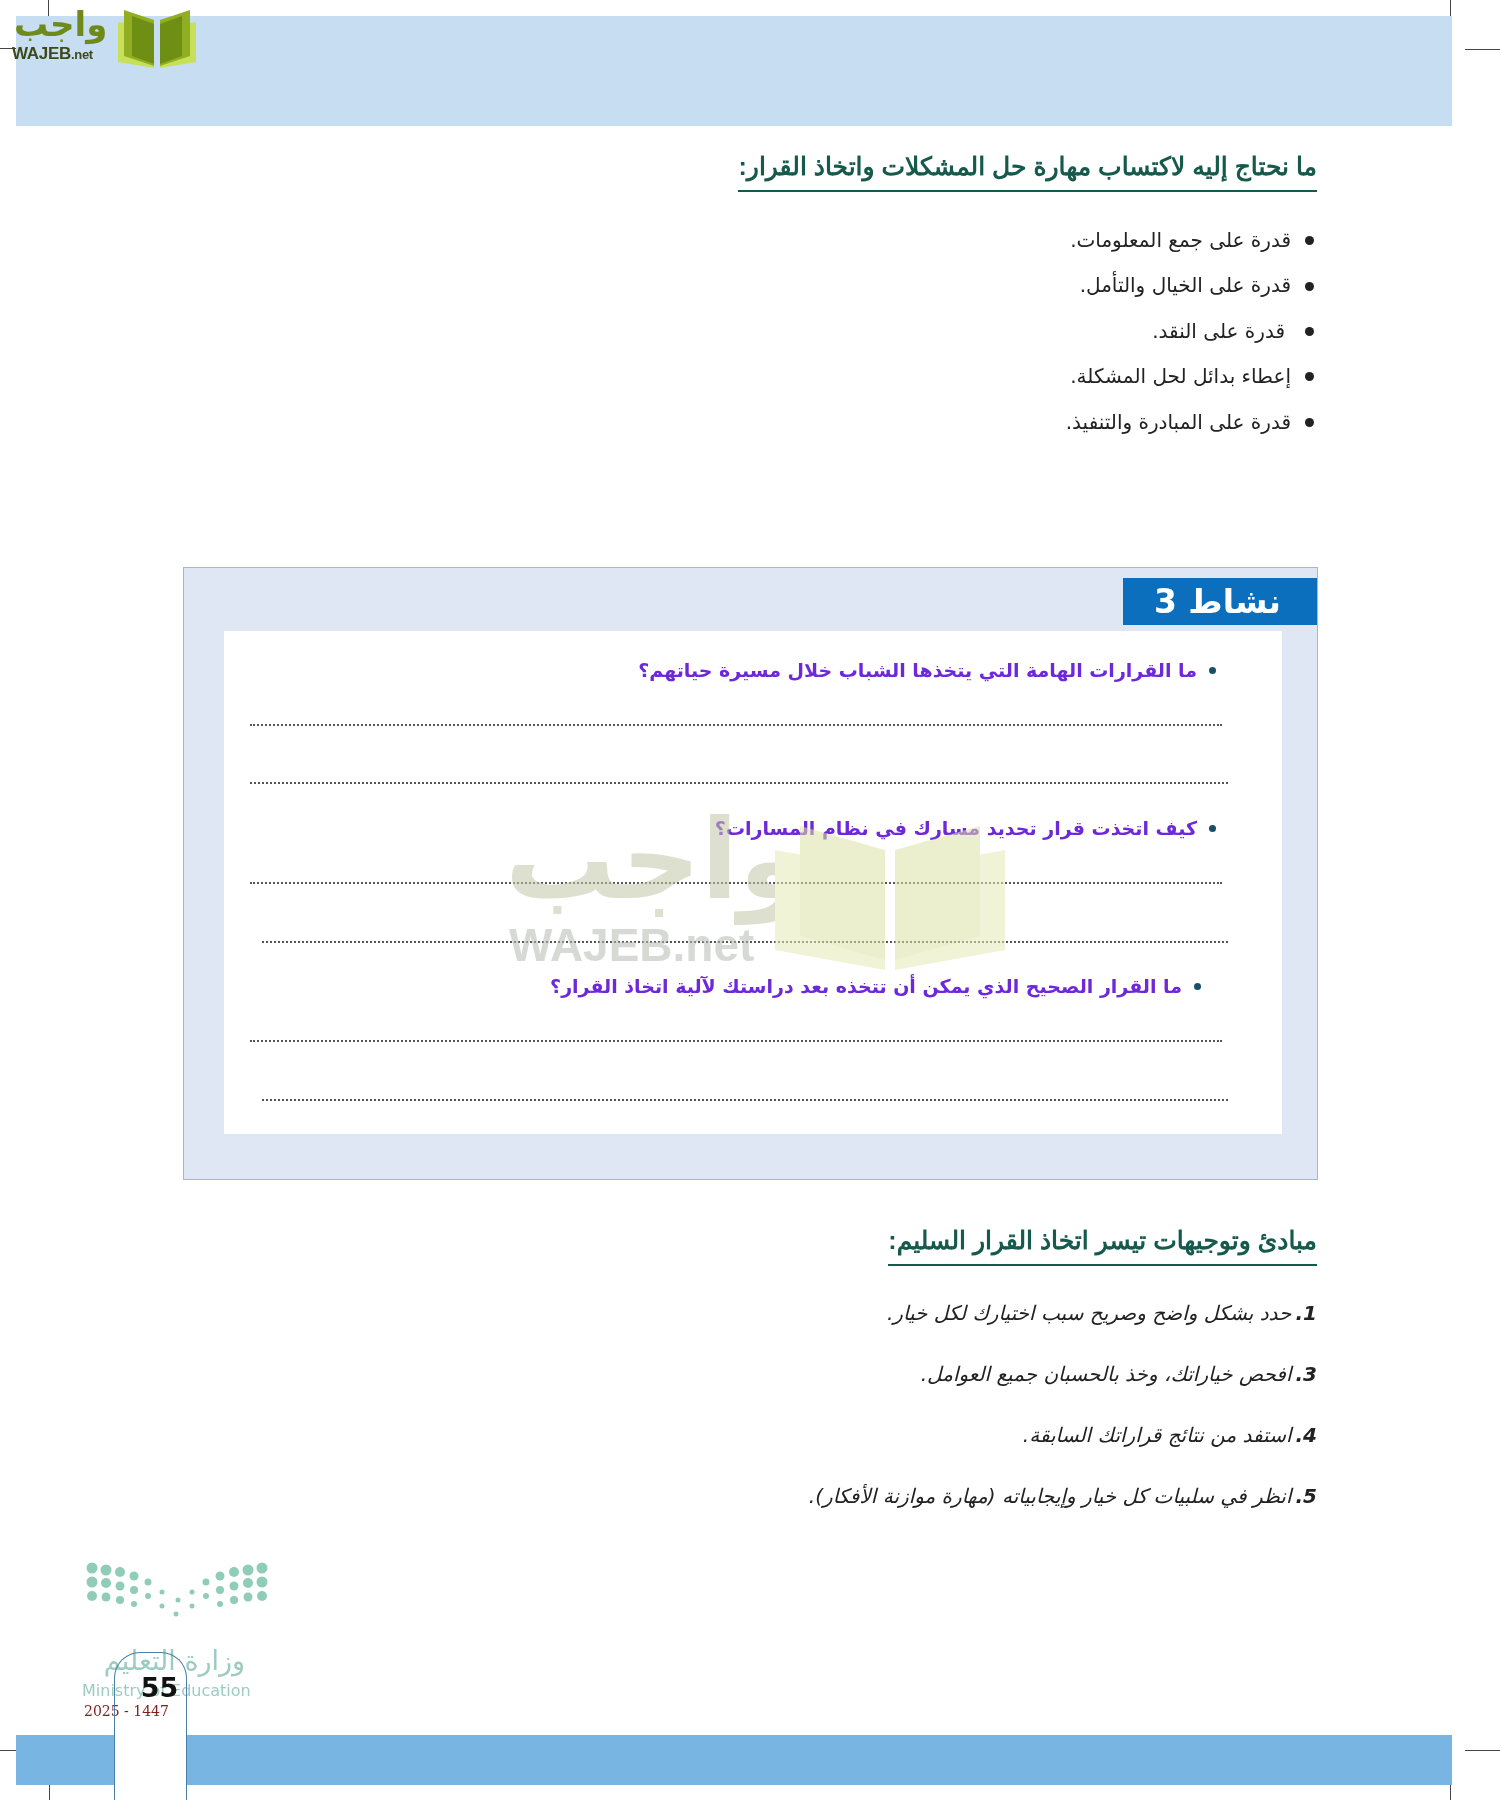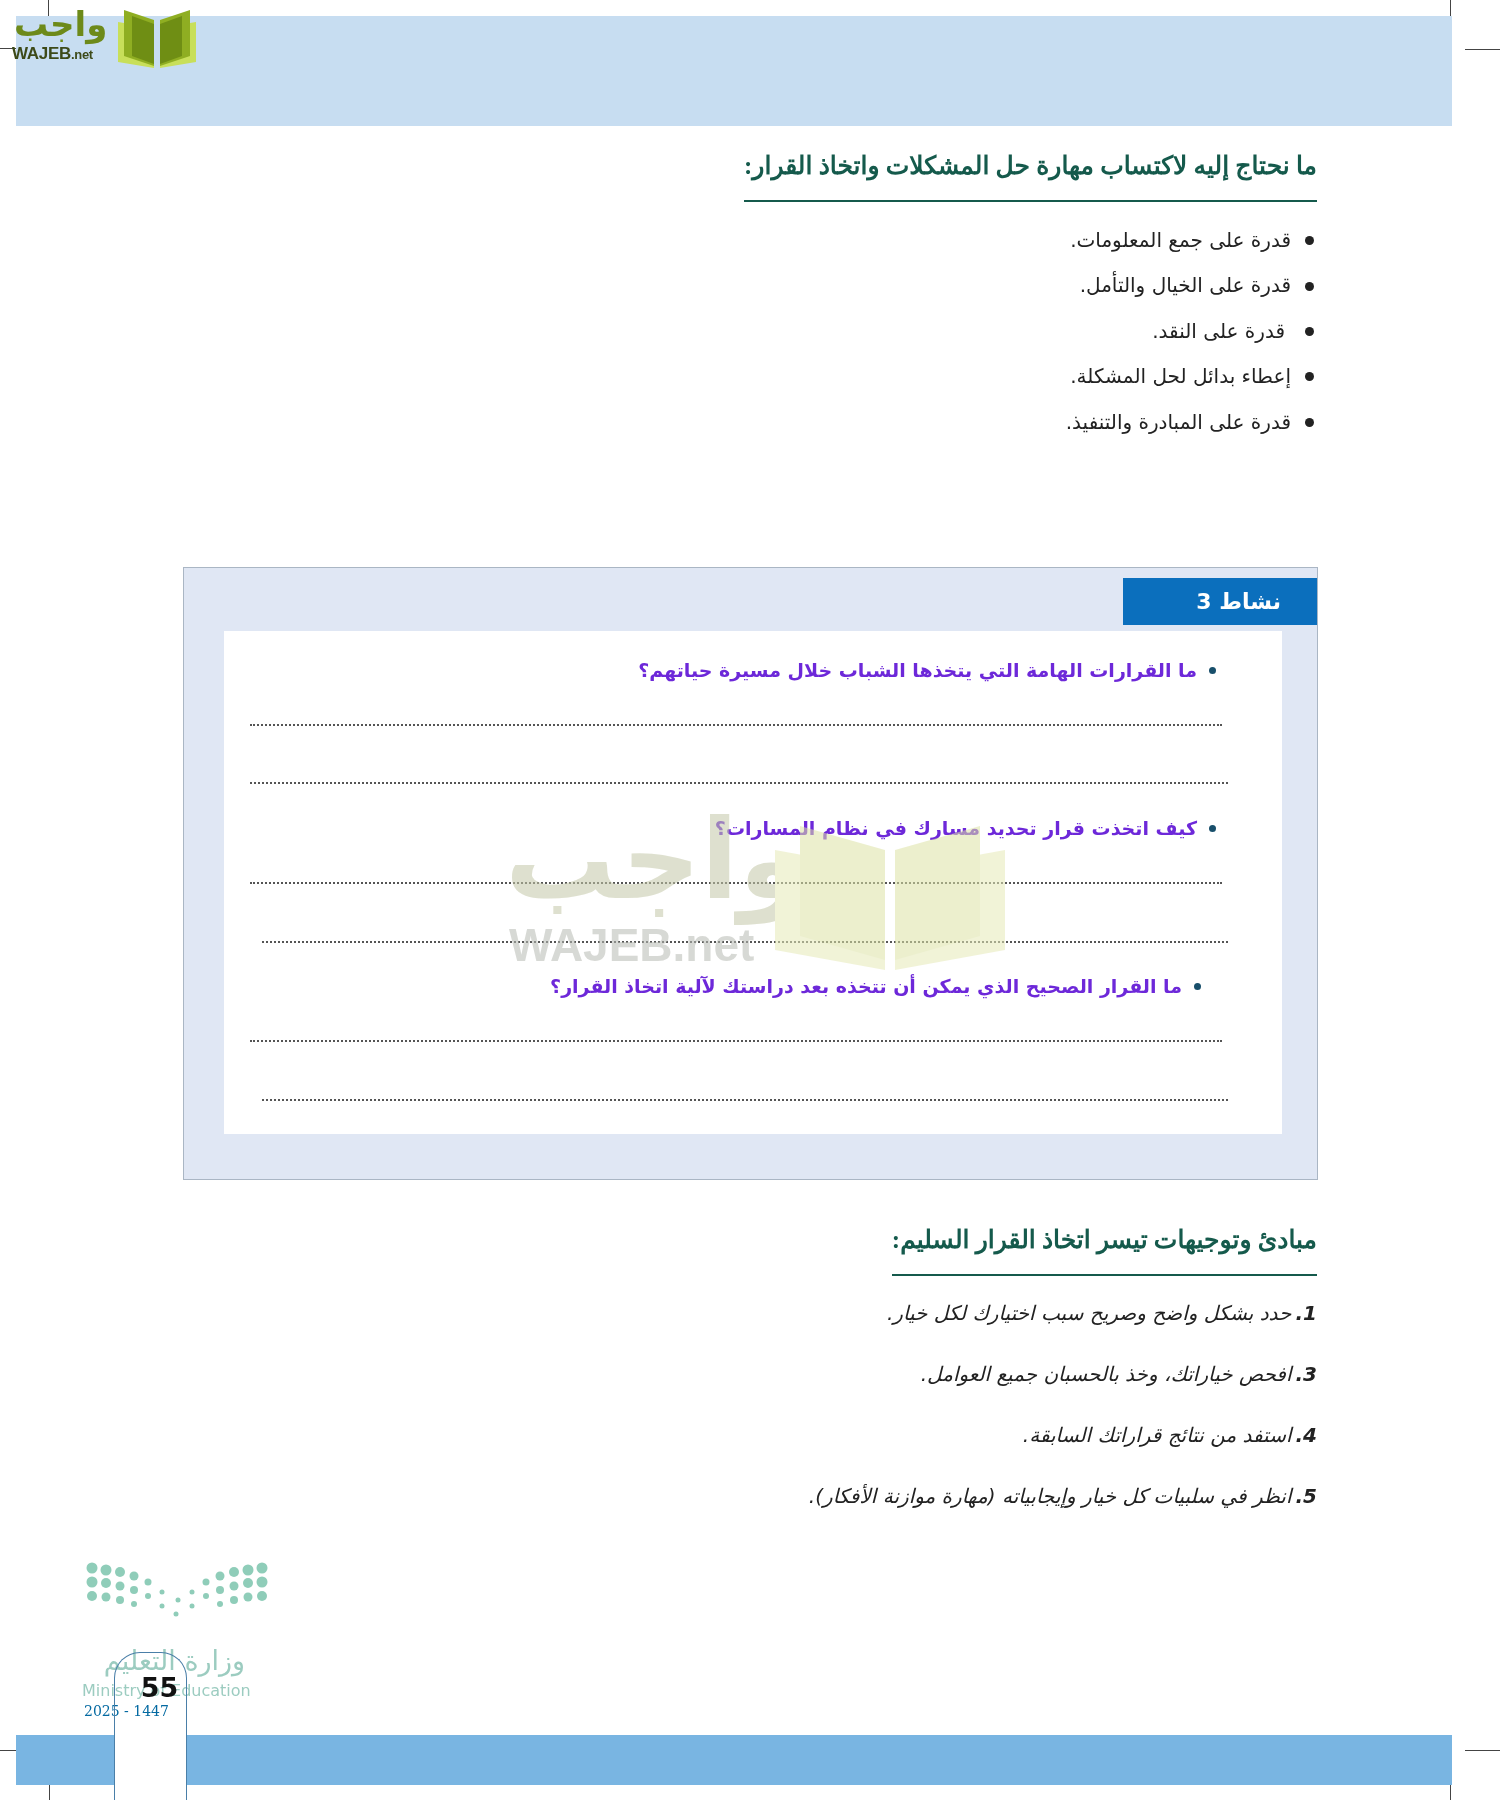--- a/index.html
+++ b/index.html
@@ -9,50 +9,50 @@
   .crop { position: absolute; background: #444; }
 
   .top-band { position: absolute; left: 16px; top: 16px; width: 1436px; height: 110px; background: #c7ddf1; }
 
   .logo { position: absolute; left: 10px; top: 4px; width: 180px; height: 62px; }
   .logo-ar { position: absolute; left: 4px; top: 0px; font-family: "DejaVu Sans", sans-serif; font-weight: bold; font-size: 34px; color: #6d8a1a; direction: rtl; line-height: 40px; }
   .logo-en { position: absolute; left: 2px; top: 40px; font-family: "Liberation Sans", sans-serif; font-weight: bold; font-size: 17px; color: #3d4a18; line-height: 20px; letter-spacing: -0.3px; }
   .logo-en small { font-size: 13px; }
   .logo-book { position: absolute; left: 106px; top: 2px; width: 82px; height: 62px; }
 
-  .heading { position: absolute; direction: rtl; font-family: Liberation Serif, serif; font-weight: bold; color: #155a4c; font-size: 25px; line-height: 36px; border-bottom: 2px solid #155a4c; padding-bottom: 16px; white-space: nowrap; }
+  .heading { position: absolute; direction: rtl; font-family: Liberation Sans, sans-serif; font-weight: bold; color: #155a4c; font-size: 25px; line-height: 36px; border-bottom: 2px solid #155a4c; padding-bottom: 6px; white-space: nowrap; }
   #h1 { right: 183px; top: 148px; }
   #h2 { right: 183px; top: 1222px; }
 
   .bullets { position: absolute; right: 186px; top: 218px; direction: rtl; list-style: none; }
   .bullets li { font-family: "DejaVu Sans", sans-serif; font-size: 20px; line-height: 45.4px; color: #222; display: flex; align-items: center; white-space: nowrap; }
   .bullets li .dot { display: inline-block; width: 9px; height: 9px; background: #222; border-radius: 50%; margin-left: 14px; }
 
   .activity { position: absolute; left: 183px; top: 567px; width: 1135px; height: 613px; background: #e0e7f4; border: 1px solid #aab6c4; }
-  .activity-tab { position: absolute; right: 0px; top: 10px; width: 194px; height: 47px; background: #0b6fbd; color: #fff; direction: rtl; font-family: "DejaVu Sans", sans-serif; font-weight: bold; font-size: 22px; line-height: 47px; padding-right: 36px; }
+  .activity-tab { position: absolute; right: 0px; top: 10px; width: 194px; height: 47px; background: #0b6fbd; color: #fff; direction: rtl; font-family: "DejaVu Sans", sans-serif; font-weight: bold; font-size: 33px; line-height: 47px; padding-right: 36px; }
   .activity-inner { position: absolute; left: 40px; top: 63px; width: 1058px; height: 503px; background: #ffffff; }
 
   .q { position: absolute; direction: rtl; font-family: "DejaVu Sans", sans-serif; font-weight: bold; color: #6d28d9; font-size: 19px; line-height: 28px; white-space: nowrap; display: flex; align-items: center; }
   .q .dot { display: inline-block; width: 7px; height: 7px; background: #184f6b; border-radius: 50%; margin-left: 12px; }
   .dots { position: absolute; height: 2px; border-bottom: 2px dotted #555; }
 
   .numbered { position: absolute; right: 183px; top: 1283px; direction: rtl; list-style: none; }
   .numbered li { font-family: "DejaVu Sans", sans-serif; font-size: 20px; line-height: 61px; color: #222; white-space: nowrap; font-style: italic; }
   .numbered li b { font-weight: bold; margin-left: 4px; }
 
   .watermark { position: absolute; left: 505px; top: 820px; width: 500px; height: 160px; pointer-events: none; opacity: 0.55; }
   .wm-ar { position: absolute; left: 0px; top: -20px; font-family: "DejaVu Sans", sans-serif; font-weight: bold; font-size: 110px; color: #c4c8a8; direction: rtl; line-height: 120px; }
   .wm-en { position: absolute; left: 4px; top: 100px; font-family: "Liberation Sans", sans-serif; font-weight: bold; font-size: 46px; color: #b8bbb4; line-height: 50px; }
   .wm-book { position: absolute; left: 270px; top: 0px; width: 230px; height: 150px; }
 
   .moe { position: absolute; left: 80px; top: 1562px; width: 200px; height: 160px; }
   .moe-dots { position: absolute; left: 4px; top: 0px; width: 186px; height: 64px; }
   .moe-ar { position: absolute; left: 2px; top: 84px; width: 185px; text-align: center; direction: rtl; font-family: "DejaVu Sans", sans-serif; font-size: 27px; color: #9cccc0; line-height: 30px; }
   .moe-en { position: absolute; left: 2px; top: 119px; font-family: "DejaVu Sans", sans-serif; font-size: 16px; color: #9cccc0; line-height: 20px; white-space: nowrap; }
-  .moe-year { position: absolute; left: 4px; top: 140px; font-family: "DejaVu Serif", serif; font-size: 14px; color: #0369a1; line-height: 18px; }
+  .moe-year { position: absolute; left: 4px; top: 140px; font-family: "DejaVu Serif", serif; font-size: 14px; color: #7f1d1d; line-height: 18px; }
 
   .bottom-band-left { position: absolute; left: 16px; top: 1735px; width: 99px; height: 50px; background: #79b5e2; }
   .bottom-band-right { position: absolute; left: 187px; top: 1735px; width: 1265px; height: 50px; background: #79b5e2; }
   .page-tab { position: absolute; left: 114px; top: 1652px; width: 73px; height: 148px; border: 1px solid #4a7fa8; border-bottom: none; border-radius: 26px 26px 0 0; background: transparent; }
   .page-num { position: absolute; left: 114px; top: 1672px; width: 91px; text-align: center; font-family: "DejaVu Sans", sans-serif; font-weight: bold; font-size: 27px; color: #111; line-height: 32px; }
 </style>
 </head>
 <body>
 
 <div class="crop" style="left:48px;top:0;width:1px;height:34px;"></div>

